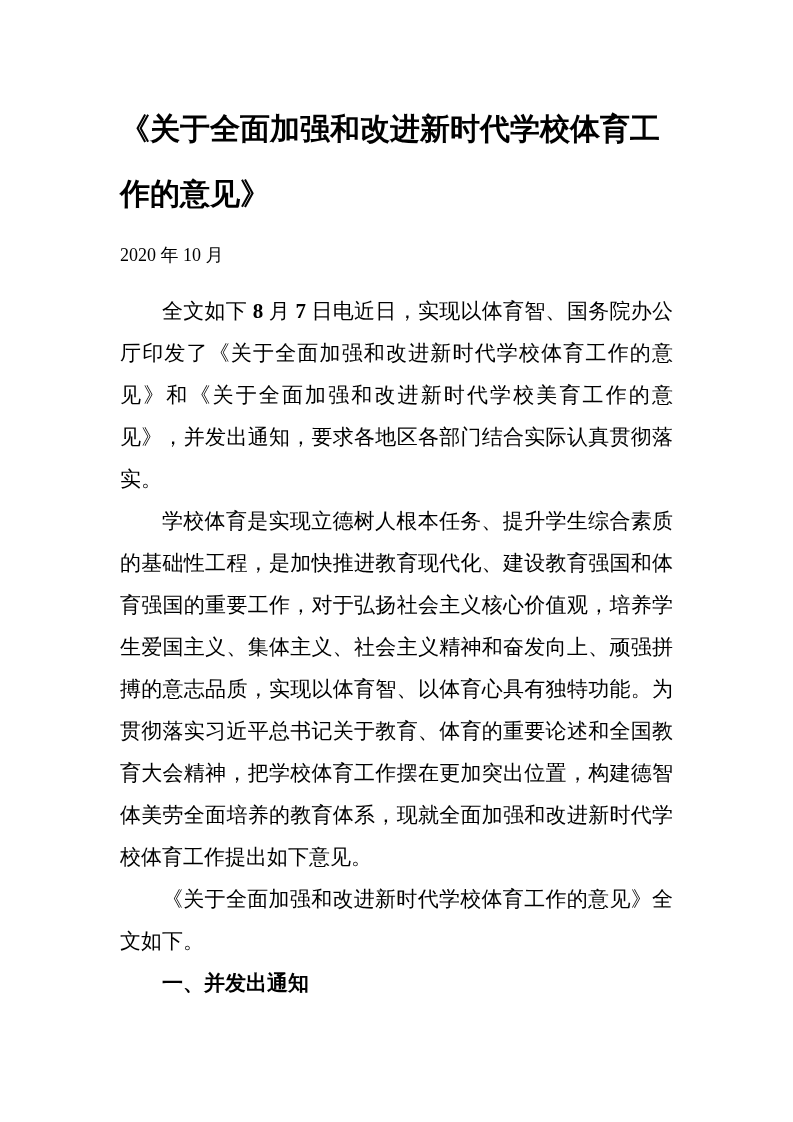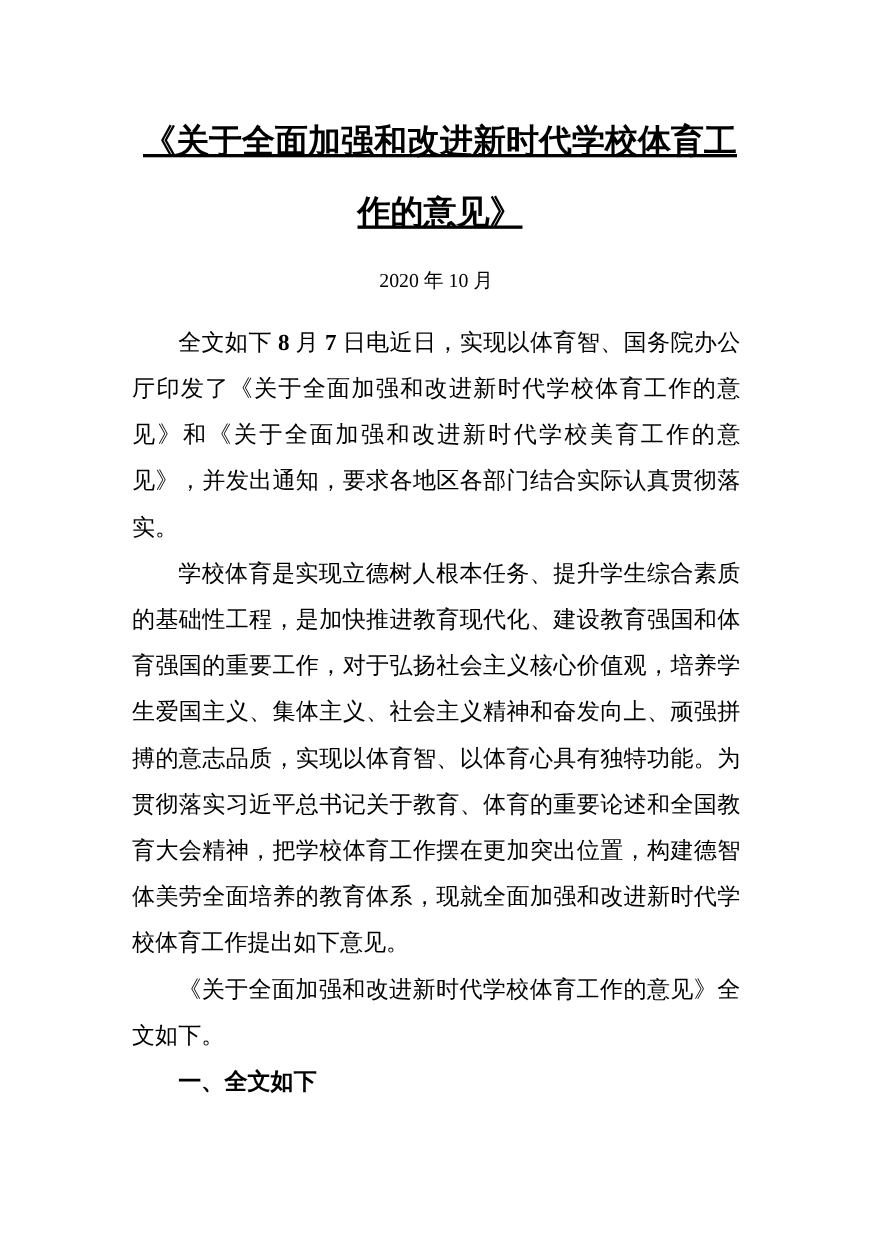--- a/index.html
+++ b/index.html
@@ -20,29 +20,27 @@
   }
   .content {
     padding: 0 120px;
   }
   .doc-title {
     margin: 96px auto 0 auto;
     width: 560px;
     font-size: 30px;
     font-weight: bold;
     line-height: 65px;
-    text-align: center;
     letter-spacing: 0;
-    text-decoration: underline;
   }
   .doc-date {
     margin-top: 16px;
     font-size: 18px;
     line-height: 26px;
-    text-align: center;
+    text-align: left;
     font-weight: normal;
   }
   .doc-body {
     margin-top: 22px;
     font-size: 21px;
     line-height: 42px;
     text-align: justify;
     text-justify: inter-ideograph;
   }
   .doc-body p {
@@ -61,16 +59,16 @@
 <body>
 
 <div class="page">
   <div class="content">
     <h1 class="doc-title">《关于全面加强和改进新时代学校体育工作的意见》</h1>
     <div class="doc-date">2020 年 10 月</div>
     <div class="doc-body">
         <p><span>全文如下 </span><b>8</b><span> 月 </span><b>7</b><span> 日电近日，实现以体育智、国务院办公厅印发了《关于全面加强和改进新时代学校体育工作的意见》和《关于全面加强和改进新时代学校美育工作的意见》，并发出通知，要求各地区各部门结合实际认真贯彻落实。</span></p>
         <p><span>学校体育是实现立德树人根本任务、提升学生综合素质的基础性工程，是加快推进教育现代化、建设教育强国和体育强国的重要工作，对于弘扬社会主义核心价值观，培养学生爱国主义、集体主义、社会主义精神和奋发向上、顽强拼搏的意志品质，实现以体育智、以体育心具有独特功能。为贯彻落实习近平总书记关于教育、体育的重要论述和全国教育大会精神，把学校体育工作摆在更加突出位置，构建德智体美劳全面培养的教育体系，现就全面加强和改进新时代学校体育工作提出如下意见。</span></p>
         <p><span>《关于全面加强和改进新时代学校体育工作的意见》全文如下。</span></p>
-        <p class="heading"><b>一、全文如下</b></p>
+        <p class="heading"><b>一、并发出通知</b></p>
       </div>
   </div>
 </div>
 
 </body></html>

